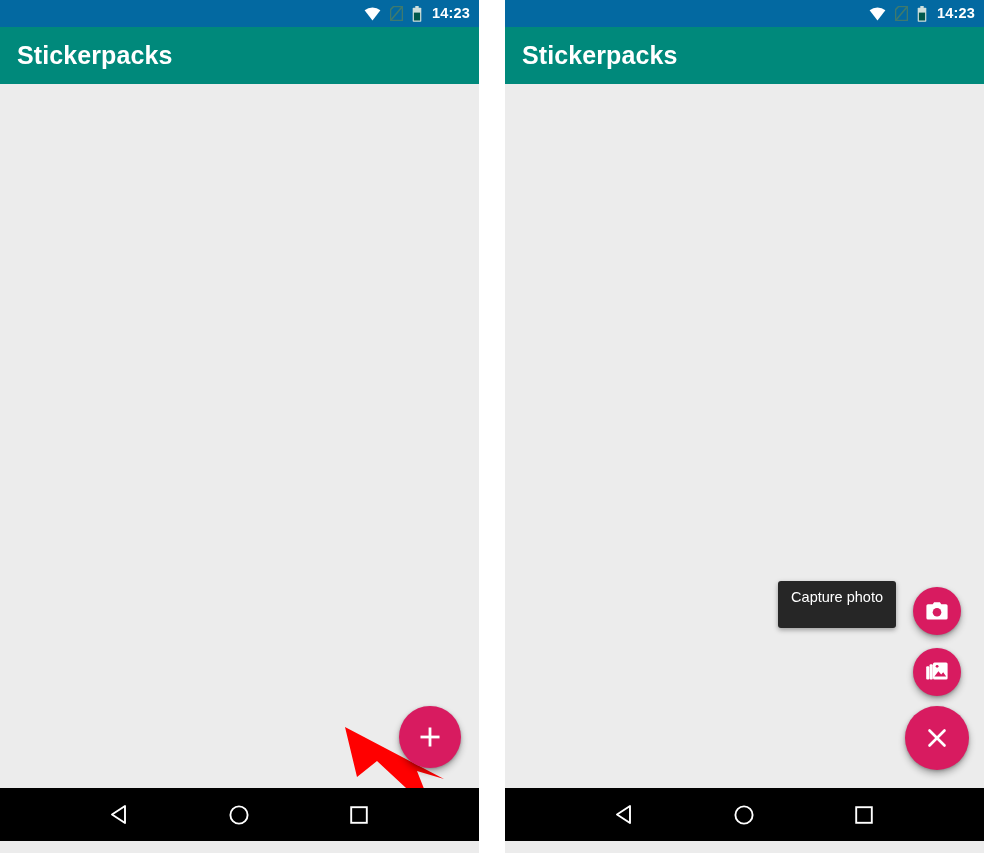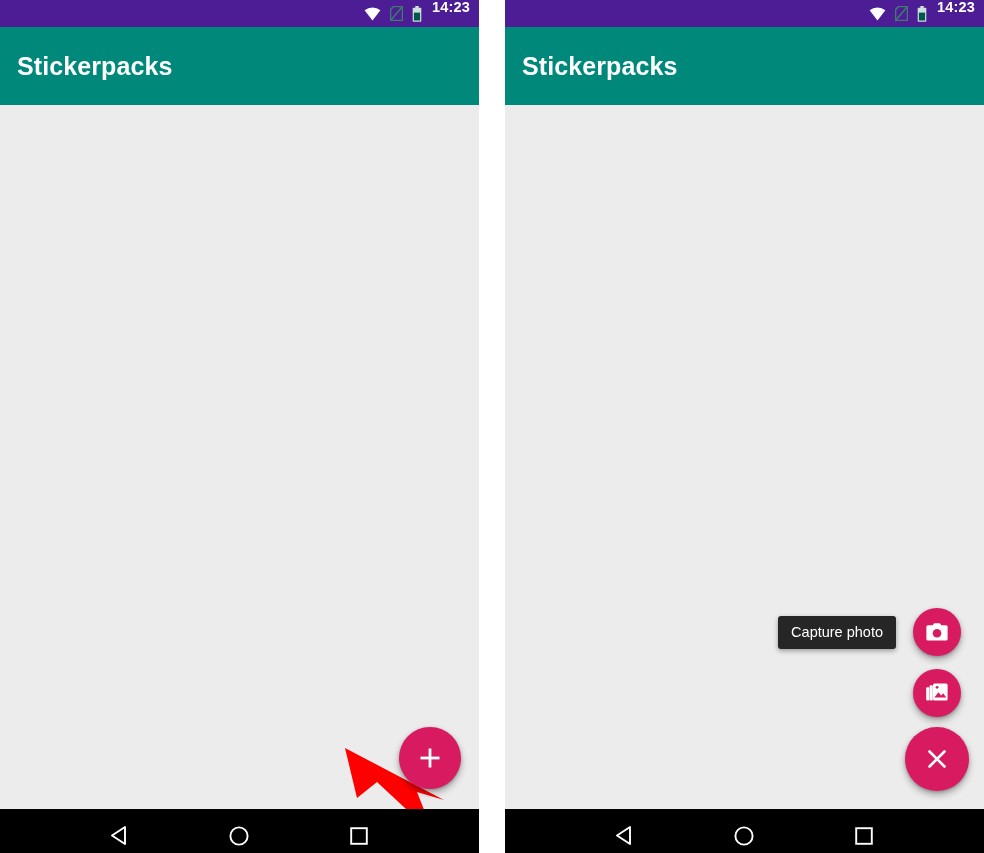--- a/index.html
+++ b/index.html
@@ -27,43 +27,44 @@
     background: #ECECEC;
     overflow: hidden;
   }
   .phone.left  { left: 0;   width: 479px; }
   .phone.right { left: 505px; width: 479px; }
 
   
   .status-bar {
     position: relative;
     height: 27px;
-    background: #4c1d95;
-    display: flex;
+    background: #0369a1;
+    display: flex;
+    align-items: center;
     justify-content: flex-end;
     padding-right: 9px;
   }
   .status-icons {
     display: flex;
     align-items: center;
     gap: 9px;
   }
   .sb-icon { display: block; }
   .status-time {
     color: #ffffff;
     font-size: 14.5px;
     font-weight: bold;
     letter-spacing: 0.2px;
     margin-left: 10px;
     line-height: 1;
   }
 
   
   .app-bar {
-    height: 78px;
+    height: 57px;
     background: #00897B;
     display: flex;
     align-items: center;
     padding-left: 17px;
   }
   .app-bar-title {
     color: #ffffff;
     font-size: 25px;
     font-weight: bold;
     letter-spacing: 0.1px;
@@ -122,21 +123,21 @@
   }
   .fab-capture { bottom: 153px; }
   .fab-select  { bottom:  92px; }
 
   
   .fab-label {
     position: absolute;
     background: #262626;
     color: #ffffff;
     font-size: 14.5px;
-    padding: 9px 13px 10px 13px;
+    padding: 9px 13px 24px 13px;
     border-radius: 3px;
     white-space: nowrap;
     box-shadow: 0 2px 5px rgba(0,0,0,0.35);
     line-height: 1;
   }
   .label-capture { right: 88px; bottom: 160px; }
   .label-select  { right: 88px; bottom:  99px; }
 
   
   .arrow-anno {

